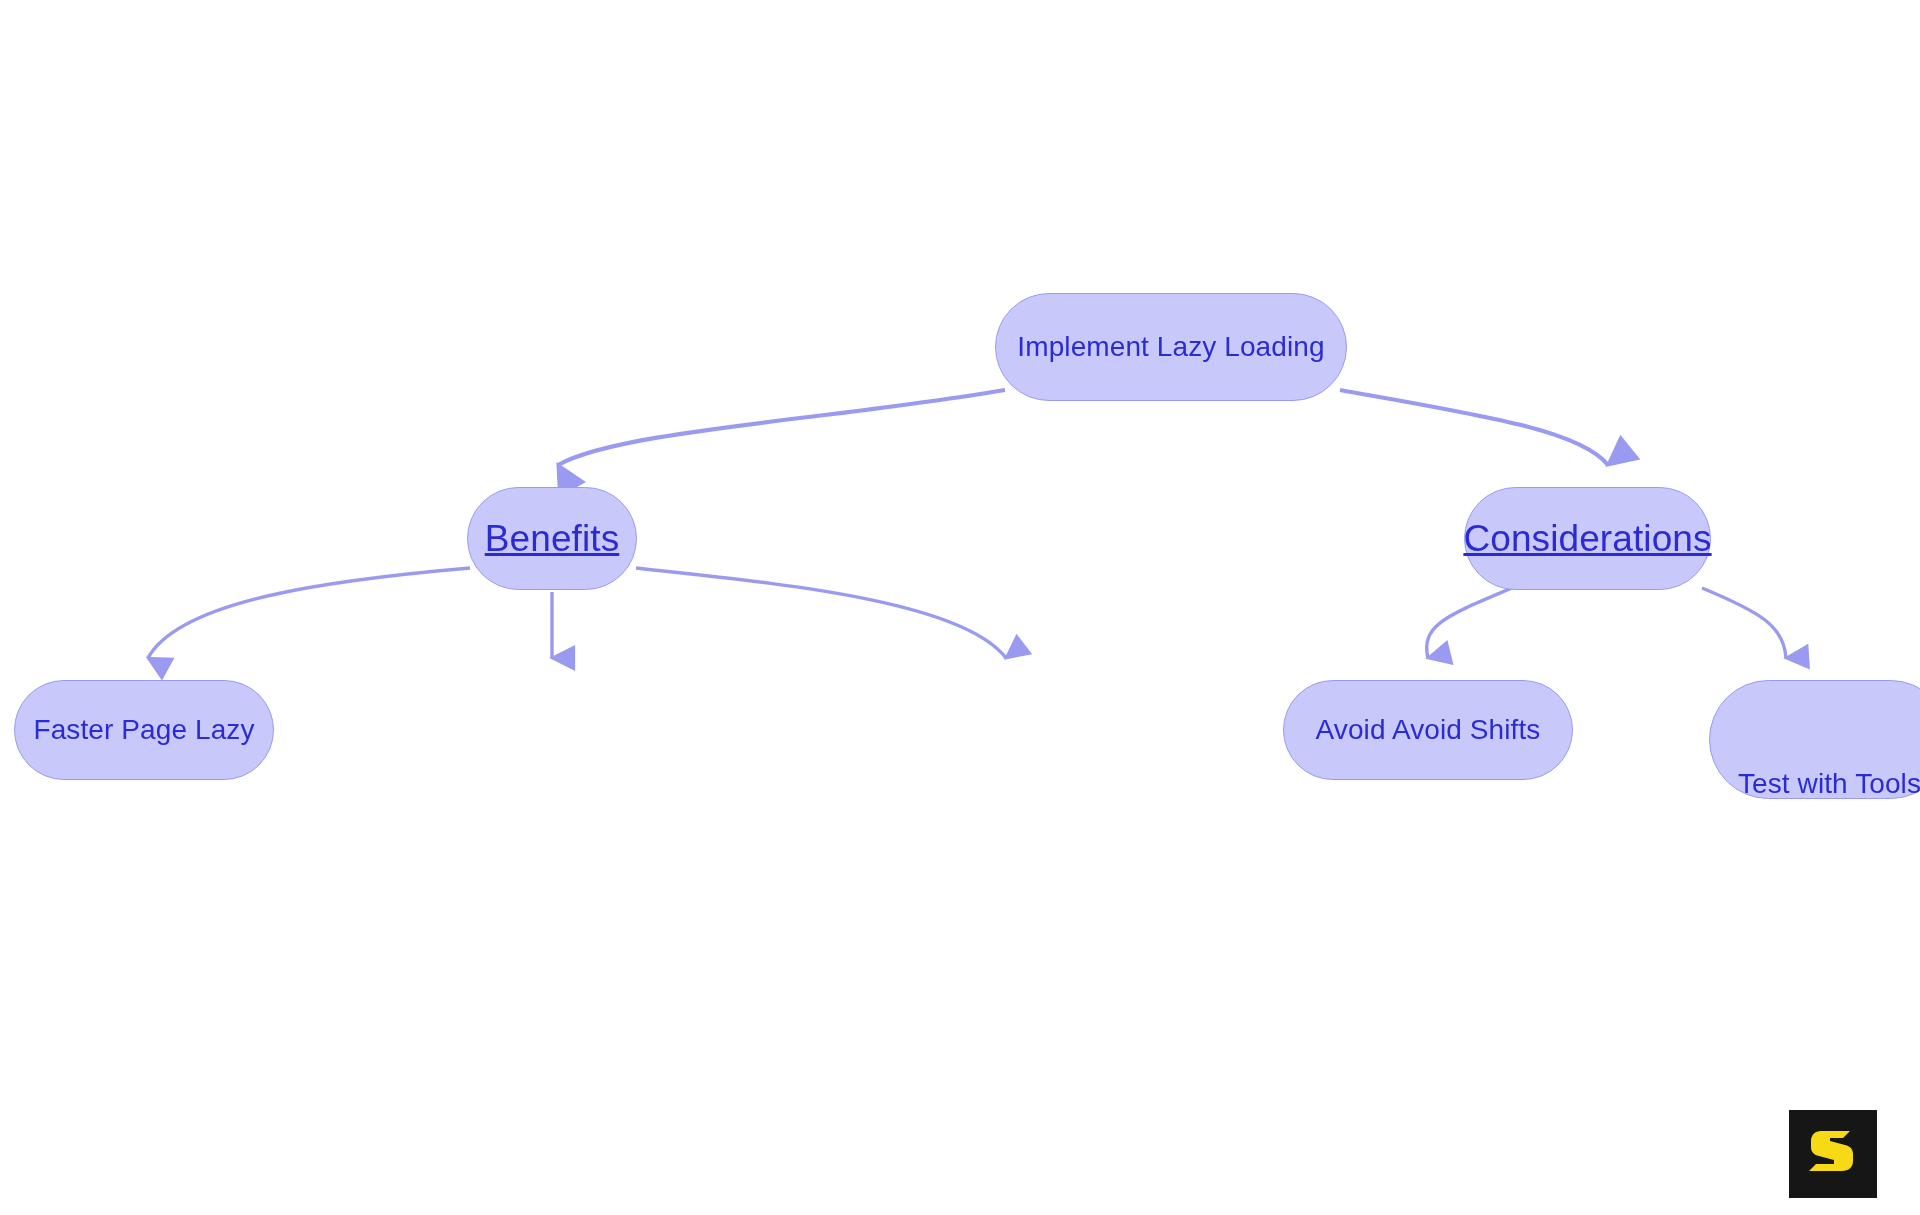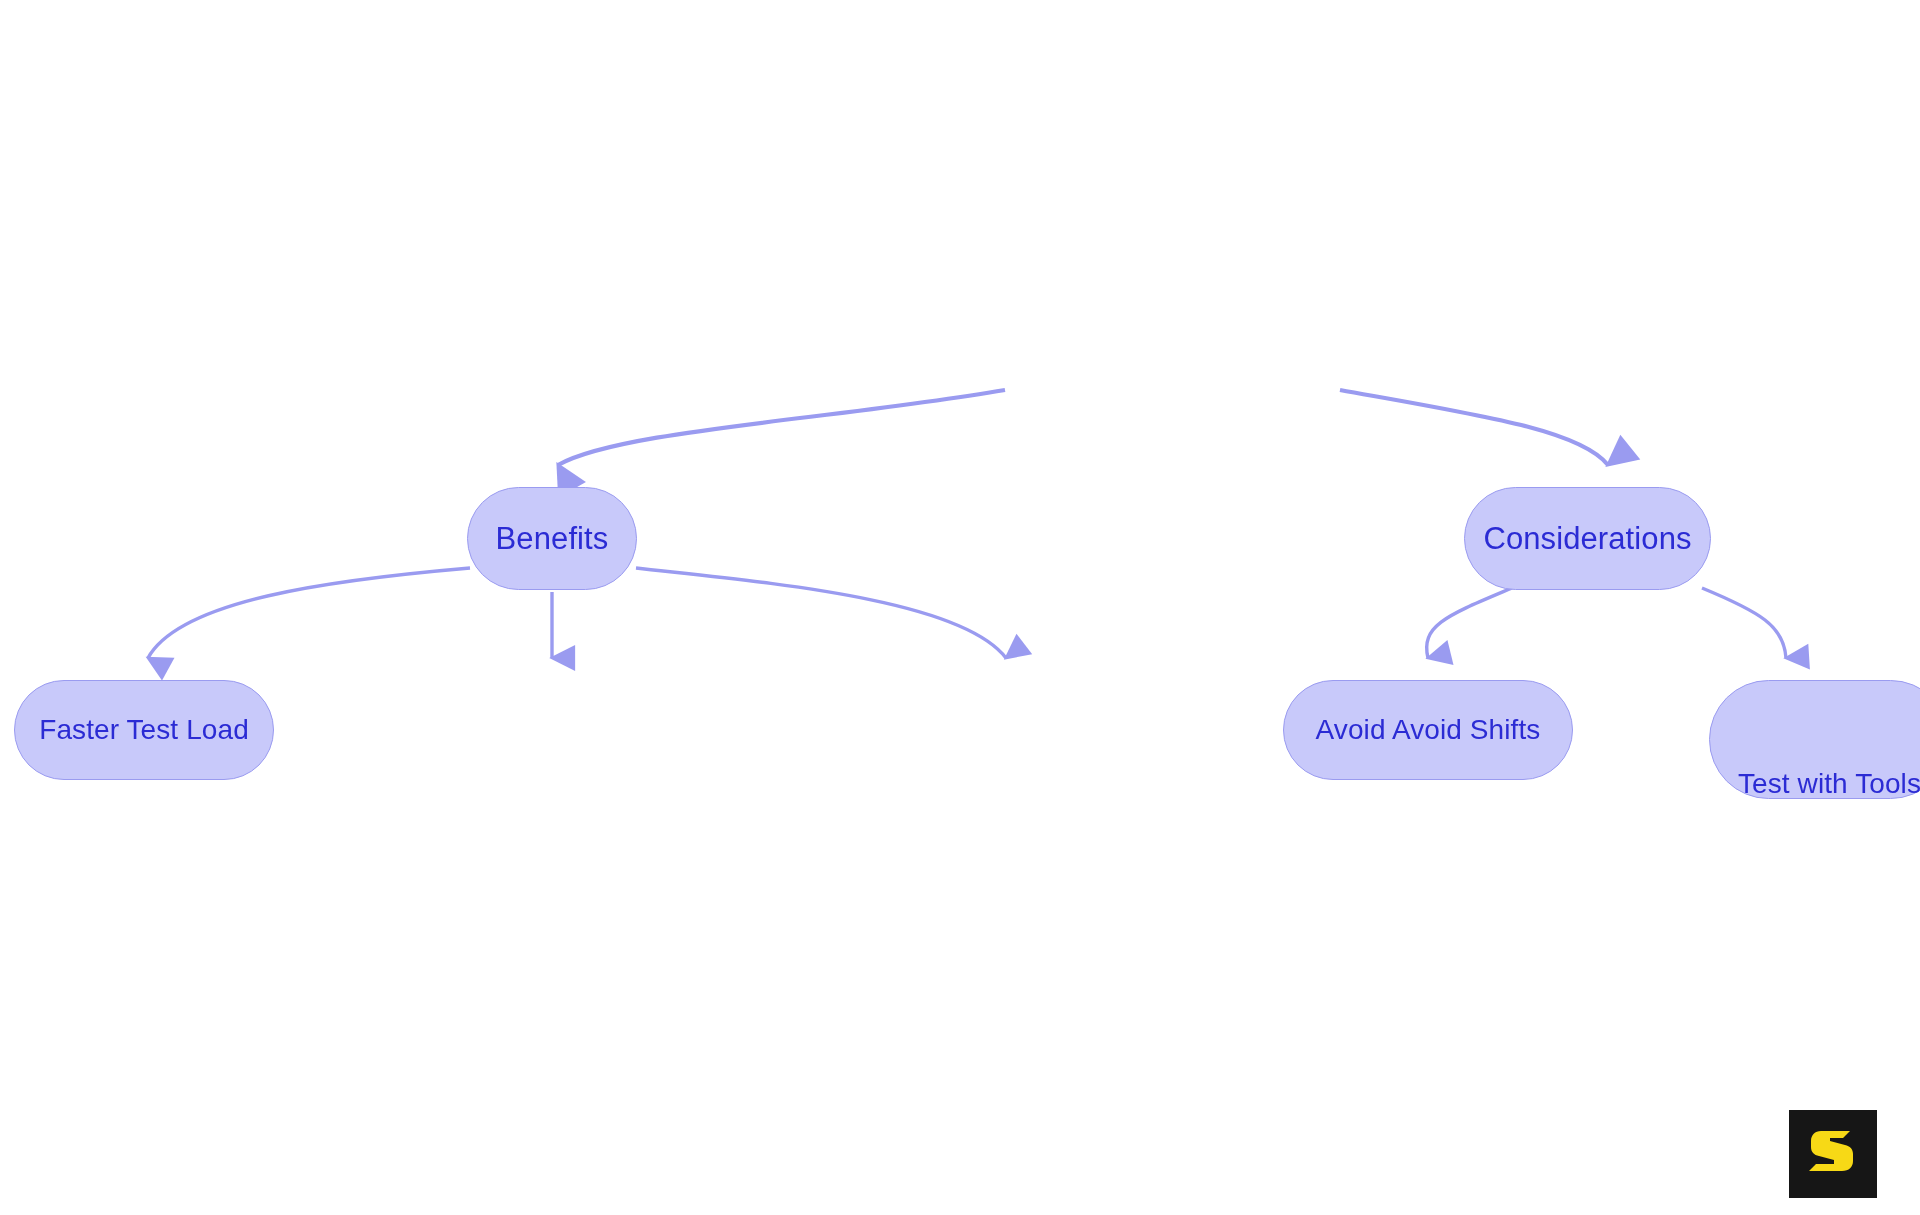--- a/index.html
+++ b/index.html
@@ -41,21 +41,21 @@
     color: #2b2bd4;
     letter-spacing: 0.1px;
     white-space: nowrap;
     user-select: none;
   }
   .node-label {
     display: block;
     line-height: 1;
   }
   .node.root      { font-size: 28px; }
-  .node.branch    { font-size: 31px; }
+  .node.branch    { font-size: 37px; text-decoration: underline; }
   .node.leaf      { font-size: 28px; }
 
   
   .logo-badge {
     position: absolute;
     left: 1789px;
     top: 1110px;
     width: 88px;
     height: 88px;
     background: #161616;
@@ -85,31 +85,34 @@
 
     <path d="M 552 592 L 552 658" fill="none" stroke="#9a9bf0" stroke-width="3.4" marker-end="url(#arrowhead)"></path>
 
     <path d="M 636 568 C 760 582, 960 598, 1006 658" fill="none" stroke="#9a9bf0" stroke-width="3.4" marker-end="url(#arrowhead)"></path>
 
     <path d="M 1512 588 C 1448 615, 1420 625, 1428 658" fill="none" stroke="#9a9bf0" stroke-width="3.4" marker-end="url(#arrowhead)"></path>
 
     <path d="M 1702 588 C 1760 612, 1784 626, 1786 658" fill="none" stroke="#9a9bf0" stroke-width="3.4" marker-end="url(#arrowhead)"></path>
   </svg>
 
+  <div class="node root" style="left:995px; top:293px; width:352px; height:108px;">
+    <span class="node-label">Implement Lazy Loading</span>
+  </div>
 
   <div class="node branch" style="left:467px; top:487px; width:170px; height:103px;">
     <span class="node-label">Benefits</span>
   </div>
 
   <div class="node branch" style="left:1464px; top:487px; width:247px; height:103px;">
     <span class="node-label">Considerations</span>
   </div>
 
   <div class="node leaf" style="left:14px; top:680px; width:260px; height:100px;">
-    <span class="node-label">Faster Test Load</span>
+    <span class="node-label">Faster Page Lazy</span>
   </div>
 
 
 
   <div class="node leaf" style="left:1283px; top:680px; width:290px; height:100px;">
     <span class="node-label">Avoid Avoid Shifts</span>
   </div>
 
   <div class="node leaf" style="left:1709px; top:680px; width:241px; height:119px;align-items:flex-end;">
     <span class="node-label">Test with Tools</span>

